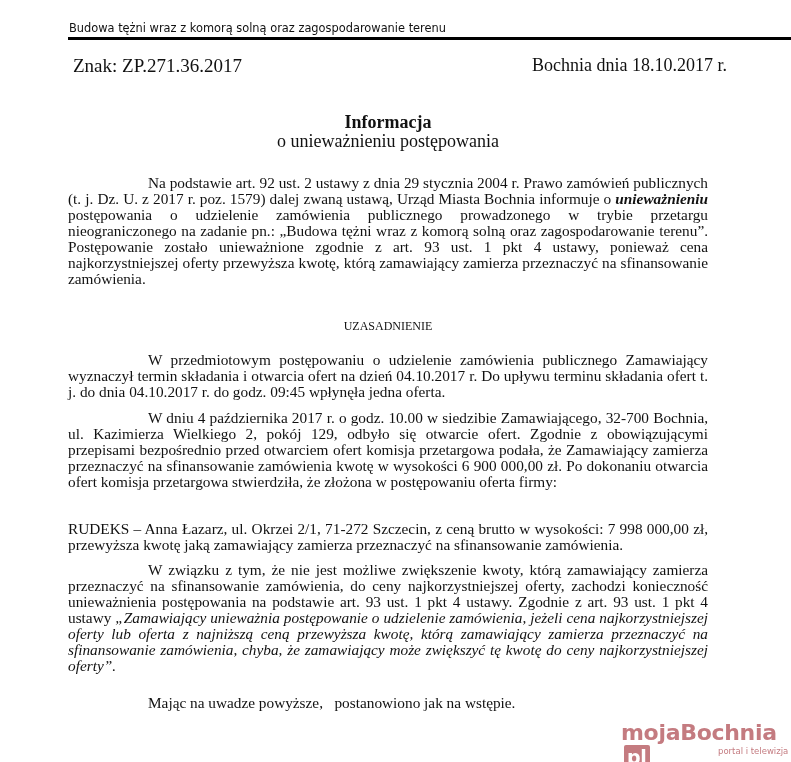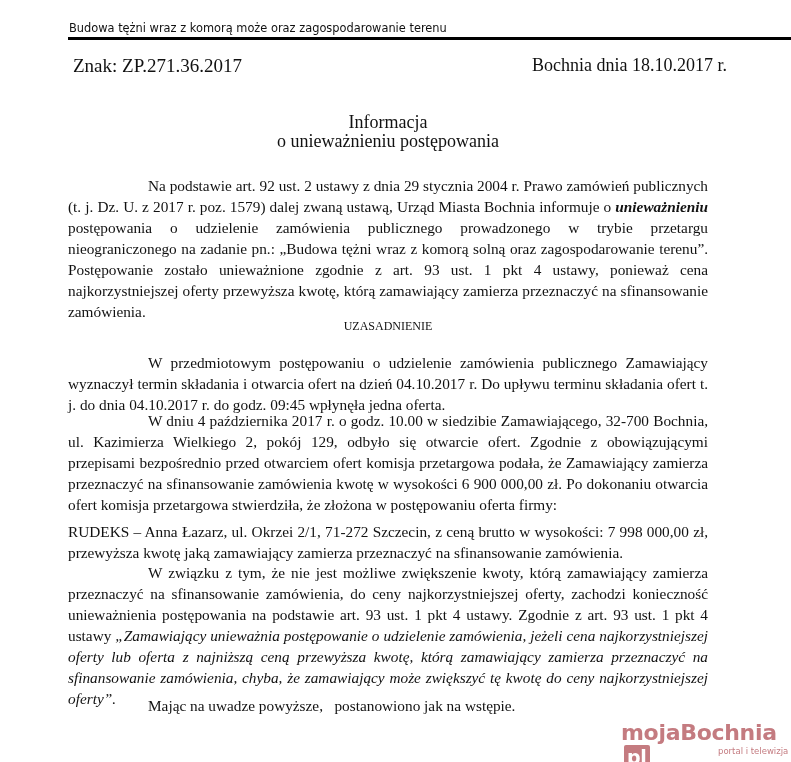--- a/index.html
+++ b/index.html
@@ -10,25 +10,25 @@
     }
     .header-rule {
       position: absolute; left: 68px; top: 37px; width: 723px; height: 3px; background: #000;
     }
     .serif { font-family: "Liberation Serif", serif; }
     .ref { position: absolute; left: 73px; top: 55px; font-size: 19px; }
     .date { position: absolute; left: 532px; top: 55px; font-size: 18px; }
     .title {
       position: absolute; left: 68px; width: 640px; text-align: center; font-size: 18px; line-height: 20px;
     }
-    .title1 { top: 112px; }
+    .title1 { top: 112px; font-weight: bold; }
     .title2 { top: 131px; }
     .body {
       position: absolute; left: 68px; width: 640px;
-      font-size: 15.3px; line-height: 21px; text-align: justify;
+      font-size: 15.3px; line-height: 16px; text-align: justify;
     }
     .p1 { top: 175px; }
     .indent { text-indent: 80px; }
     .section-heading { position: absolute; left: 68px; width: 640px; top: 319px; text-align: center; font-size: 12px; }
     .p2 { top: 352px; }
     .p3 { top: 410px; }
     .p4 { top: 505px; margin-top: 16px; }
     .p5 { top: 562px; }
     .p6 { top: 695px; }
     .bi { font-weight: bold; font-style: italic; }
@@ -42,21 +42,21 @@
       font-size: 19px; padding: 0 3px; margin-left: 3px; line-height: 24px; vertical-align: 1px;
     }
     .logo-tag {
       position: absolute; left: 690px; top: 746px; font-family: "DejaVu Sans", sans-serif;
       font-size: 8.5px; color: #c47b80; padding-left: 28px;
     }
   </style>
 </head>
 <body>
 
-<div class="header-title">Budowa tężni wraz z komorą może oraz zagospodarowanie terenu</div>
+<div class="header-title">Budowa tężni wraz z komorą solną oraz zagospodarowanie terenu</div>
 <div class="header-rule"></div>
 
 <div class="serif ref">Znak: ZP.271.36.2017</div>
 <div class="serif date">Bochnia dnia 18.10.2017 r.</div>
 
 <div class="serif title title1">Informacja</div>
 <div class="serif title title2">o unieważnieniu postępowania</div>
 
 <div class="serif body p1 indent">
   <span>Na podstawie art. 92 ust. 2 ustawy z dnia 29 stycznia 2004 r. Prawo zamówień publicznych (t. j. Dz. U. z 2017 r. poz. 1579) dalej zwaną ustawą, Urząd Miasta Bochnia informuje o </span><span class="bi">unieważnieniu</span><span> postępowania o udzielenie zamówienia publicznego prowadzonego w trybie przetargu nieograniczonego na zadanie pn.: „Budowa tężni wraz z komorą solną oraz zagospodarowanie terenu”. Postępowanie zostało unieważnione zgodnie z art. 93 ust. 1 pkt 4 ustawy, ponieważ cena najkorzystniejszej oferty przewyższa kwotę, którą zamawiający zamierza przeznaczyć na sfinansowanie zamówienia.</span>

